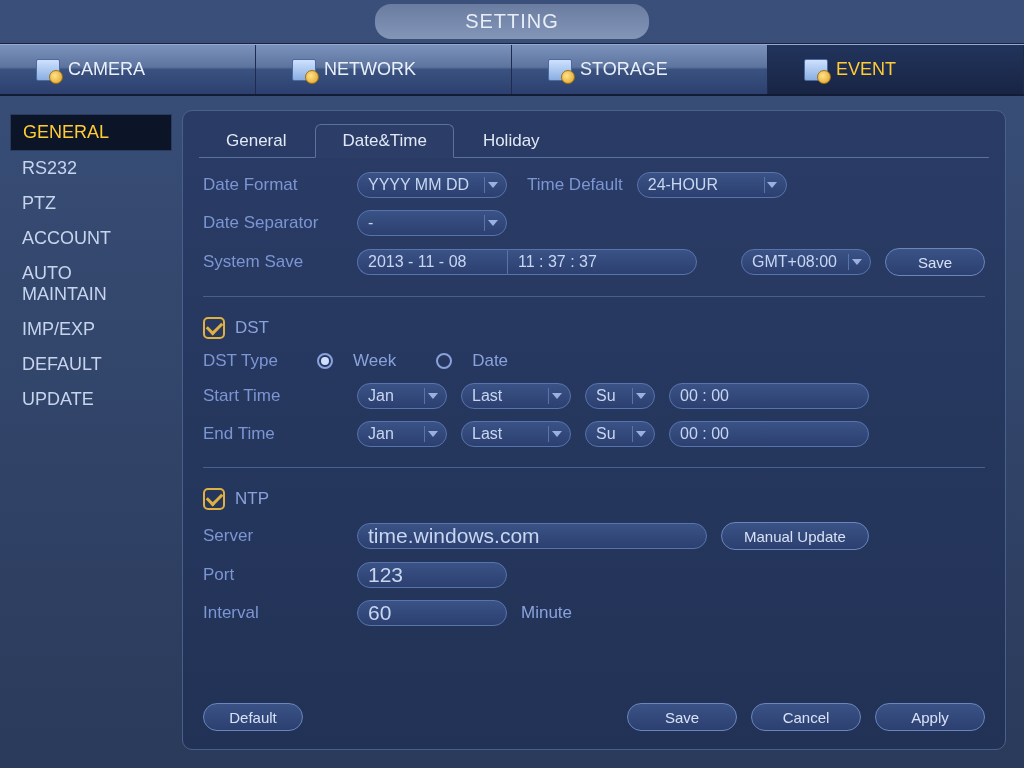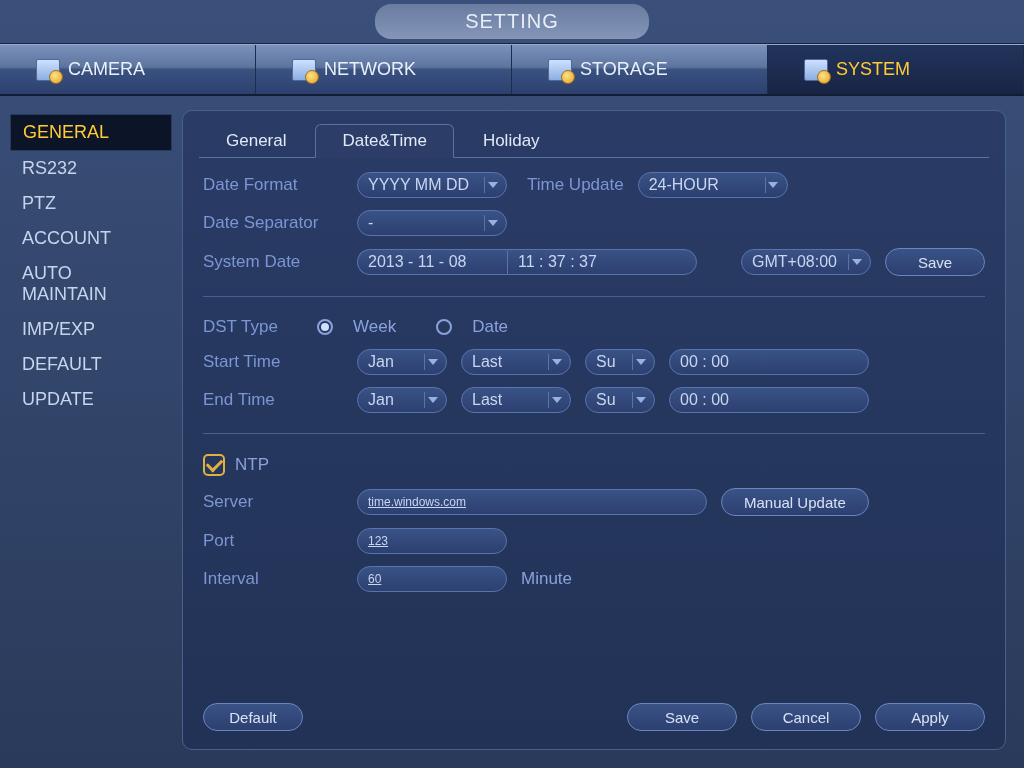--- a/index.html
+++ b/index.html
@@ -173,21 +173,21 @@
     width:16px; height:16px; border-radius:50%;
     border:2px solid #8aa2dc;
     display:inline-block; position:relative; margin-right:6px;
     cursor:pointer;
   }
   .radio.selected::before{
     content:""; position:absolute; inset:2px;
     background:#cfe0ff; border-radius:50%;
   }
   .fld input {
-    background:transparent; border:none; outline:none; color:#c8d6f0; font-size:12px; width:100%;text-decoration:underline;
+    background:transparent; border:none; outline:none; color:#c8d6f0; font-size:21px; width:100%;
   }
   .bottom-bar {
     display:flex; gap:14px;
     padding: 0 20px 18px 20px;
   }
   .spacer{flex:1;}
 </style>
 </head>
 <body>
 
@@ -203,21 +203,21 @@
   <div class="topnav-item">
     <span class="ticon"></span>
     <span>NETWORK</span>
   </div>
   <div class="topnav-item">
     <span class="ticon"></span>
     <span>STORAGE</span>
   </div>
   <div class="topnav-item active">
     <span class="ticon"></span>
-    <span>SYSTEM</span>
+    <span>EVENT</span>
   </div>
 </div>
 
 <div class="layout">
   <div class="sidebar">
     <div class="side-item active">GENERAL</div>
     <div class="side-item">RS232</div>
     <div class="side-item">PTZ</div>
     <div class="side-item">ACCOUNT</div>
     <div class="side-item">AUTO MAINTAIN</div>
@@ -234,52 +234,56 @@
     </div>
 
     <div class="content">
 
       <div class="row">
         <div class="label">Date Format</div>
         <div class="dd" style="width:150px">
           <span class="txt">YYYY MM DD</span>
           <span class="arr"></span>
         </div>
-        <div class="label" style="width:auto; flex:0 0 auto; margin-left:6px">Time Update</div>
+        <div class="label" style="width:auto; flex:0 0 auto; margin-left:6px">Time Default</div>
         <div class="dd" style="width:150px">
           <span class="txt">24-HOUR</span>
           <span class="arr"></span>
         </div>
       </div>
 
       <div class="row">
         <div class="label">Date Separator</div>
         <div class="dd" style="width:150px">
           <span class="txt">-</span>
           <span class="arr"></span>
         </div>
       </div>
 
       <div class="row">
-        <div class="label">System Date</div>
+        <div class="label">System Save</div>
         <div class="pill" style="width:150px; border-radius:14px 0 0 14px; border-right:none">
           <span>2013 - 11 - 08</span>
         </div>
         <div class="pill" style="width:190px; border-radius:0 14px 14px 0; margin-left:-14px">
           <span>11 : 37 : 37</span>
         </div>
         <div class="dd" style="width:130px; margin-left:30px">
           <span class="txt">GMT+08:00</span>
           <span class="arr"></span>
         </div>
         <div class="btn" style="width:100px">Save</div>
       </div>
 
       <hr class="sep">
 
+      <div class="section-title">
+        <span class="chk checked"></span>
+        <span>DST</span>
+      </div>
 
       <div class="row">
         <div class="label" style="width:100px; flex:0 0 100px">DST Type</div>
         <span class="radio selected"></span>
         <span style="color:#8aa2dc">Week</span>
         <span style="width:12px"></span>
         <span class="radio"></span>
         <span style="color:#8aa2dc">Date</span>
       </div>
 

